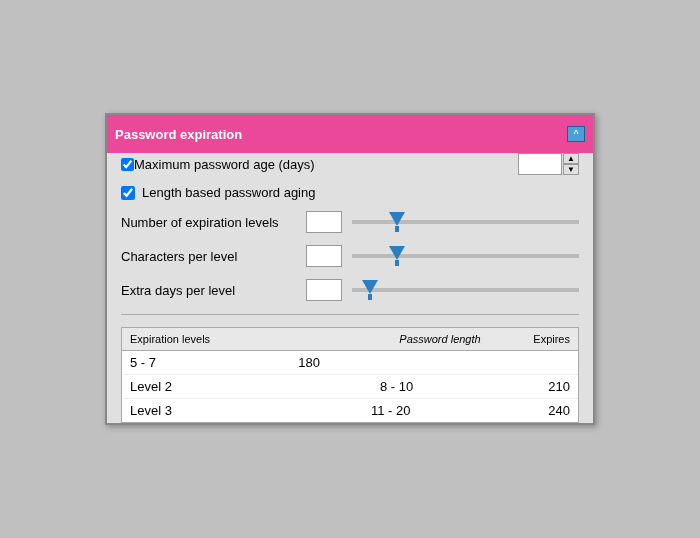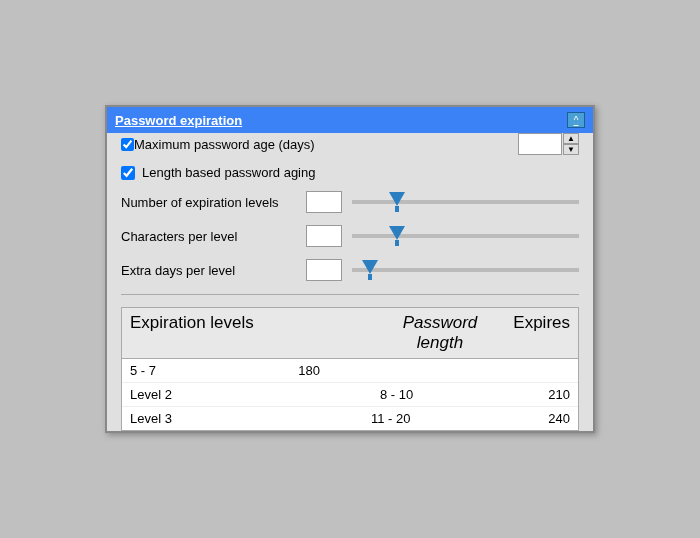--- a/index.html
+++ b/index.html
@@ -13,29 +13,28 @@
       font-family: Arial, sans-serif;
       font-size: 13px;
     }
     .dialog {
       width: 490px;
       background: #e0e0e0;
       border: 2px solid #888;
       box-shadow: 2px 2px 6px rgba(0,0,0,0.3);
     }
     .title-bar {
-      background: #3b82f6;
+      background: #ec4899;
       color: white;
-      padding: 5px 8px;
+      padding: 11px 8px;
       font-size: 13px;
       font-weight: bold;
       display: flex;
       justify-content: space-between;
       align-items: center;
-      text-decoration: underline;
     }
     .title-bar-btn {
       background: #4a9fd4;
       border: 1px solid #1a5f99;
       color: white;
       width: 18px;
       height: 16px;
       font-size: 10px;
       cursor: pointer;
       display: flex;
@@ -158,21 +157,21 @@
     }
     .table-container {
       border: 1px solid #aaa;
       background: white;
       margin-top: 4px;
     }
     .table-header {
       display: flex;
       padding: 5px 8px;
       border-bottom: 1px solid #aaa;
-      font-size: 17px;
+      font-size: 11px;
       background: #e8e8e8;
     }
     .table-header .col-level { flex: 1; }
     .table-header .col-length { width: 120px; text-align: center; font-style: italic; }
     .table-header .col-expires { width: 70px; text-align: right; }
     .table-row-data {
       display: flex;
       padding: 4px 8px;
       font-size: 13px;
       border-bottom: 1px solid #eee;

